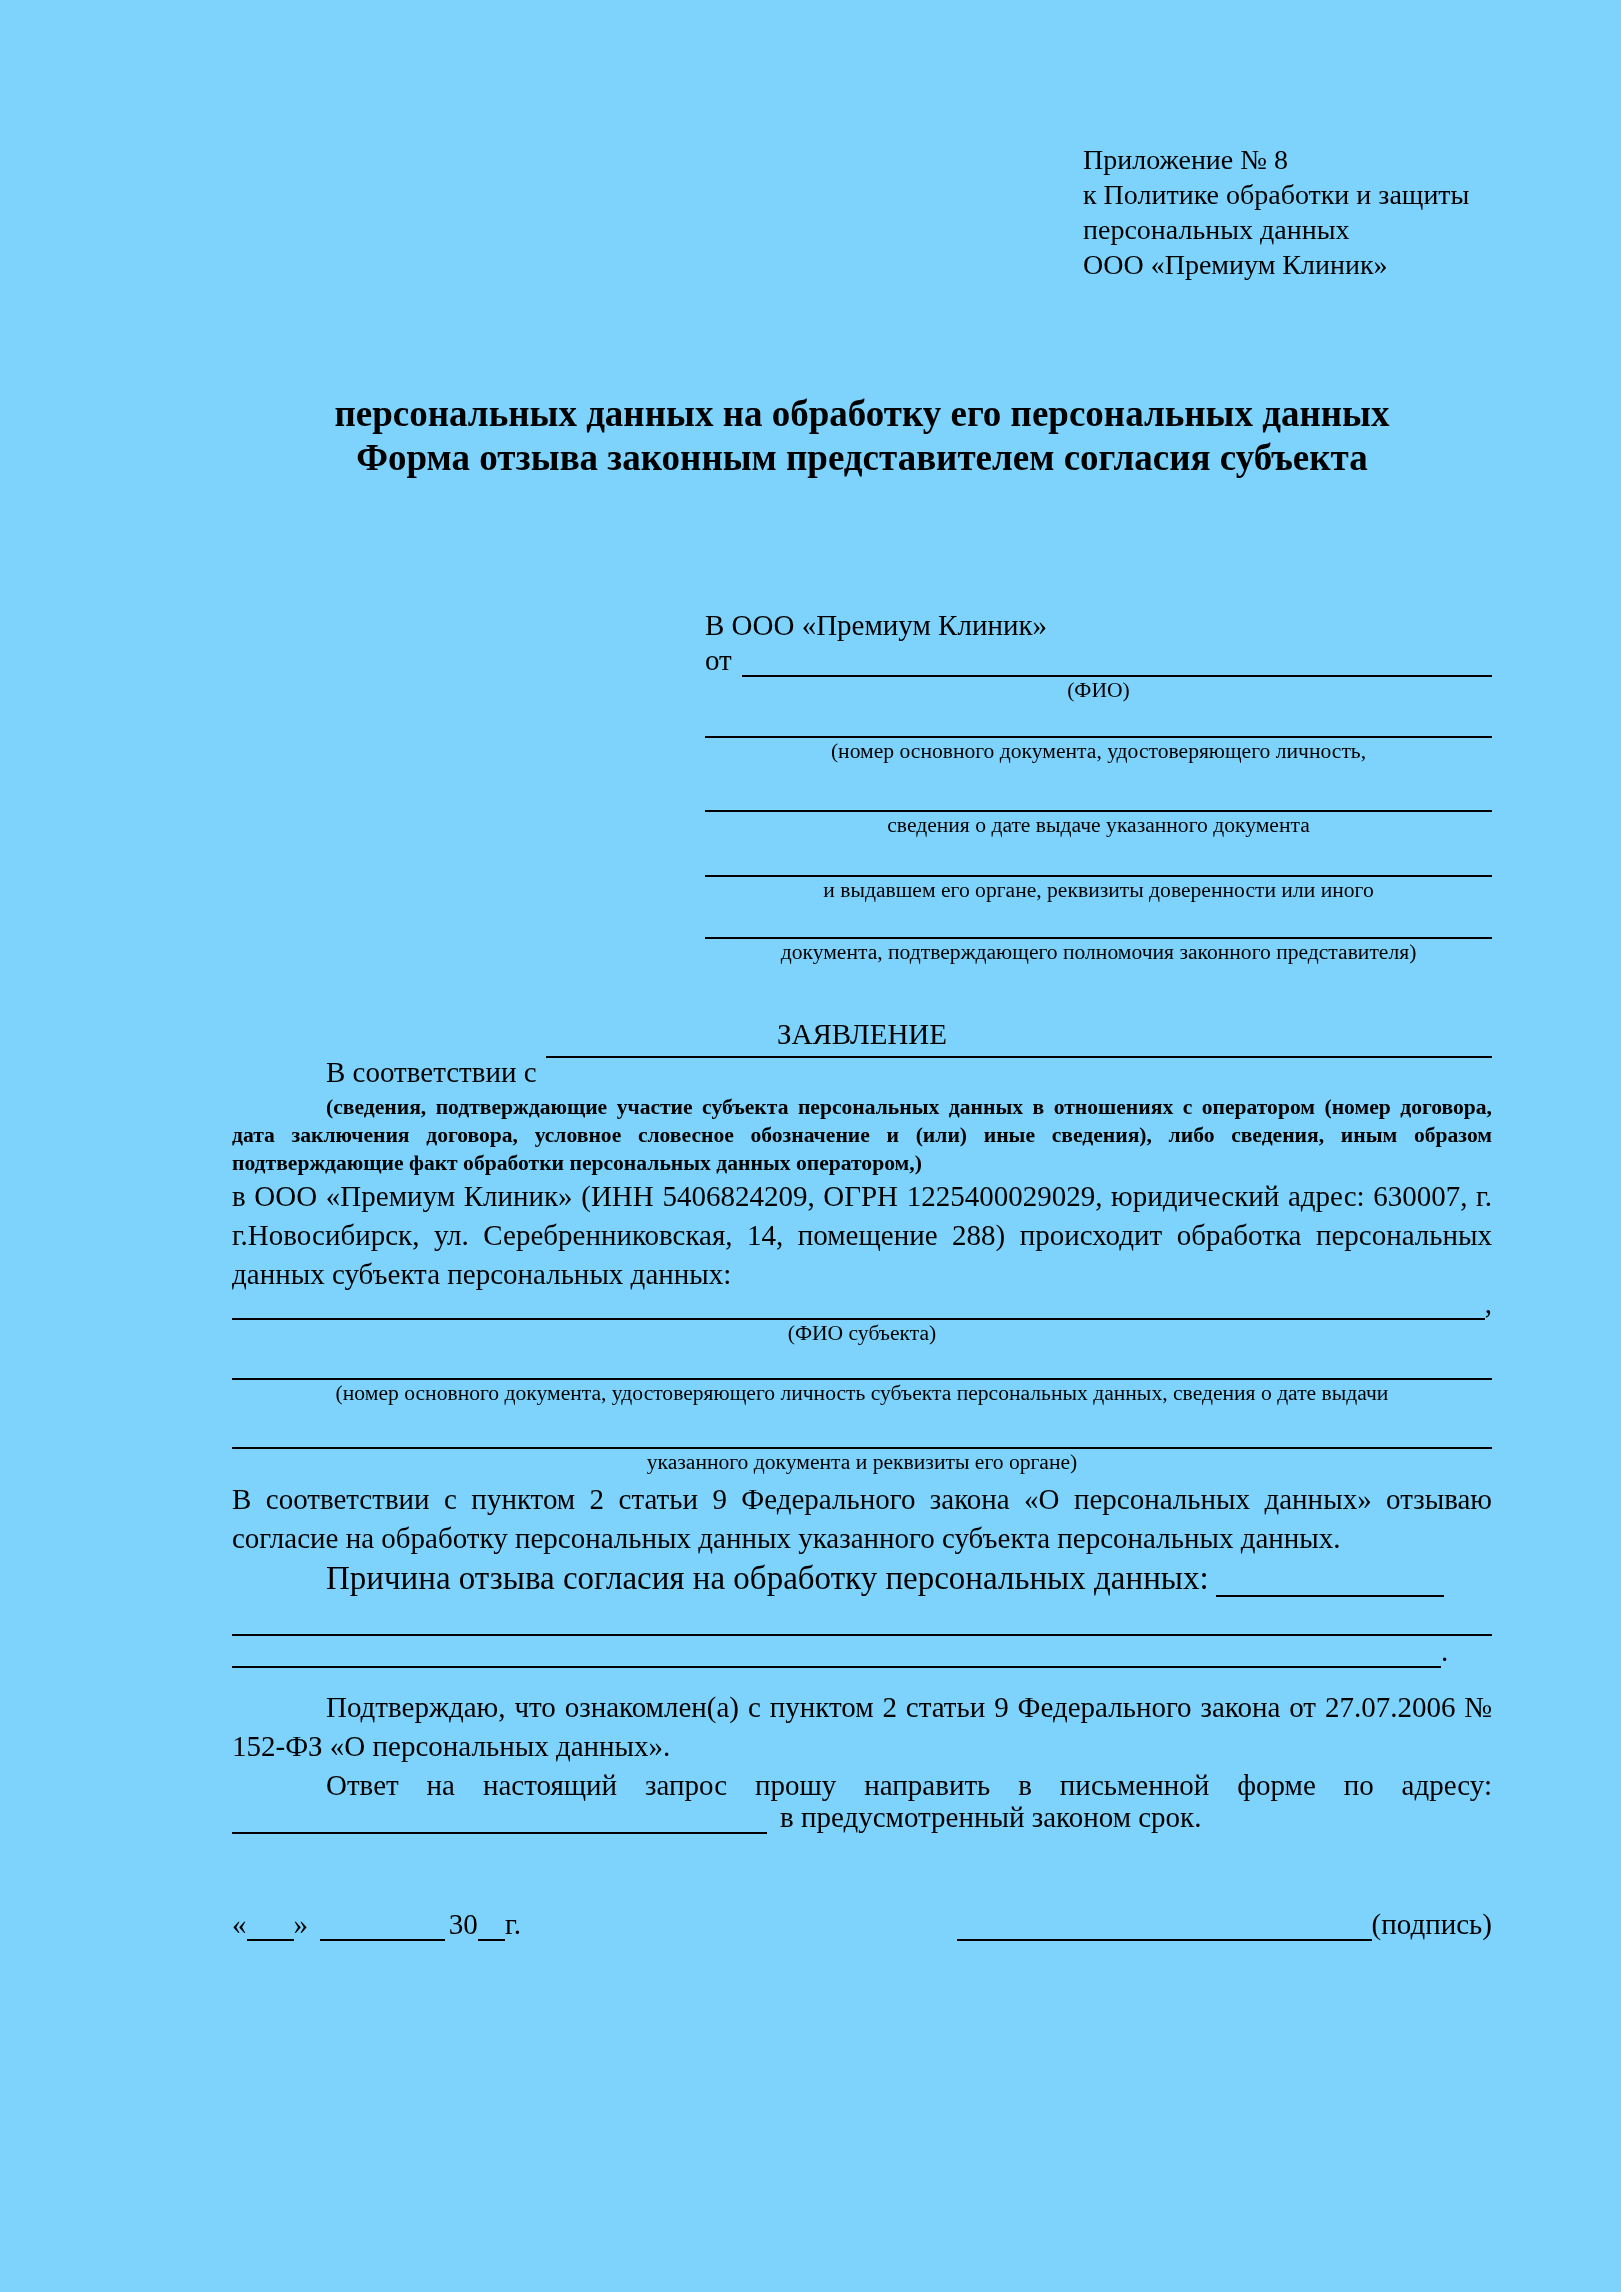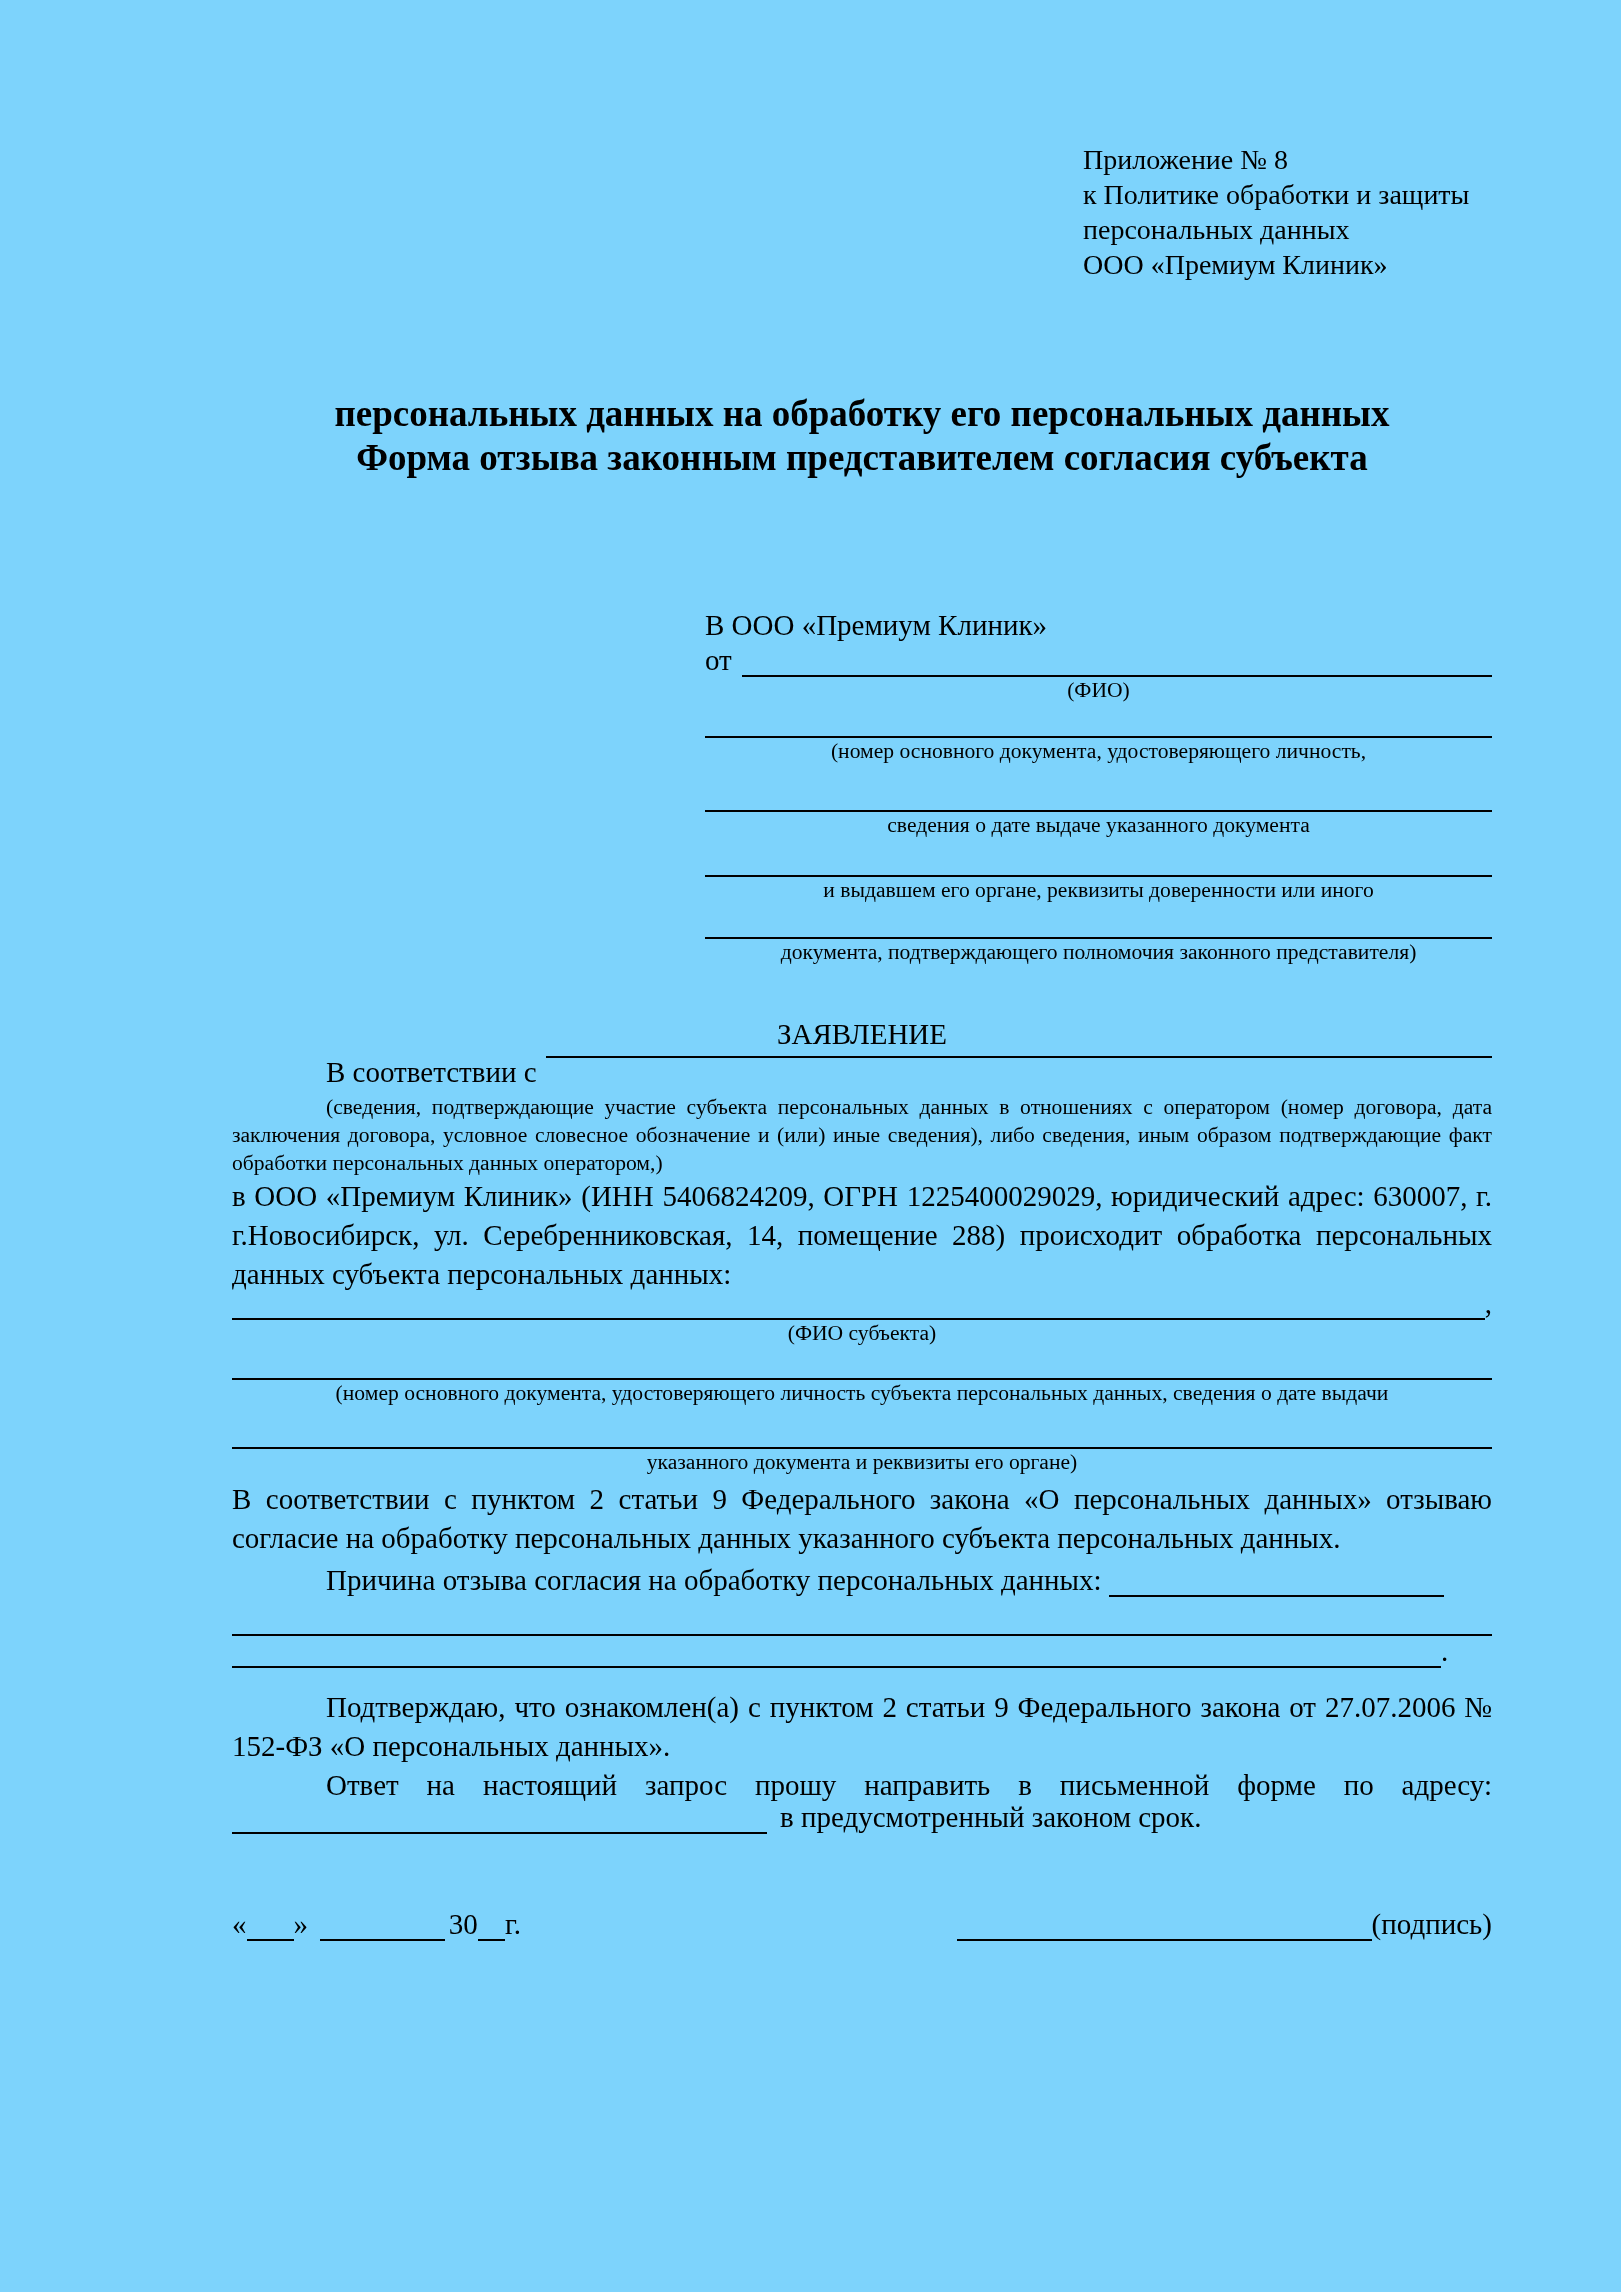--- a/index.html
+++ b/index.html
@@ -27,29 +27,29 @@
   .blank{border-bottom:2px solid #000;}
   .b1{margin-top:5.9px;height:25.5px;}
   .b2{margin-top:17.6px;height:27.4px;}
   .b3{margin-top:9.8px;height:25.5px;}
   .b4{margin-top:7.8px;height:24.5px;}
   
   .stmt-heading{margin-top:49px;text-align:center;font-size:29px;line-height:39px;}
   .opening-row{display:flex;align-items:flex-start;height:27.4px;margin-top:2px;font-size:29px;}
   .opening-row .lbl{padding-left:94px;white-space:nowrap;}
   .opening-row .fill{flex:1;border-bottom:2px solid #000;margin-left:9.8px;}
-  .fineprint{margin-top:9.8px;font-size:21.6px;line-height:28px;text-align:justify;text-indent:94px;}
+  .fineprint{margin-top:9.8px;font-size:21.6px;line-height:28px;text-align:justify;text-indent:94px;font-weight:bold;}
   .para{font-size:29px;line-height:39px;text-align:justify;}
   .indent{text-indent:94px;}
   .subject-line{display:flex;align-items:flex-end;height:17.6px;margin-top:7.8px;font-size:29px;}
   .subject-line .fill{flex:1;border-bottom:2px solid #000;}
   .blankfull{border-bottom:2px solid #000;height:25.5px;}
   .m6{margin-top:5.9px;} .m14{margin-top:13.7px;} .m11{margin-top:10.8px;}
   .wd-para{margin-top:3.9px;}
-  .reason-row{display:flex;align-items:flex-end;height:39px;font-size:29px;padding-right:48px;}
+  .reason-row{display:flex;align-items:flex-end;height:39px;font-size:33px;padding-right:48px;}
   .reason-row .lbl{padding-left:94px;white-space:nowrap;}
   .reason-row .fill{flex:1;border-bottom:2px solid #000;margin-left:7.8px;}
   .dot-row{display:flex;align-items:flex-end;height:25.5px;margin-top:6.9px;font-size:29px;}
   .dot-row .line{width:1209px;border-bottom:2px solid #000;height:100%;}
   .confirm-para{margin-top:19.6px;}
   .reply-para{text-align:justify;text-align-last:justify;}
   .reply-row{display:flex;align-items:flex-end;height:29px;font-size:29px;gap:13px;}
   .reply-row .line{width:535px;border-bottom:2px solid #000;height:100%;}
   
   .sign-row{margin-top:74px;display:flex;justify-content:space-between;align-items:flex-end;font-size:29px;height:33px;}

